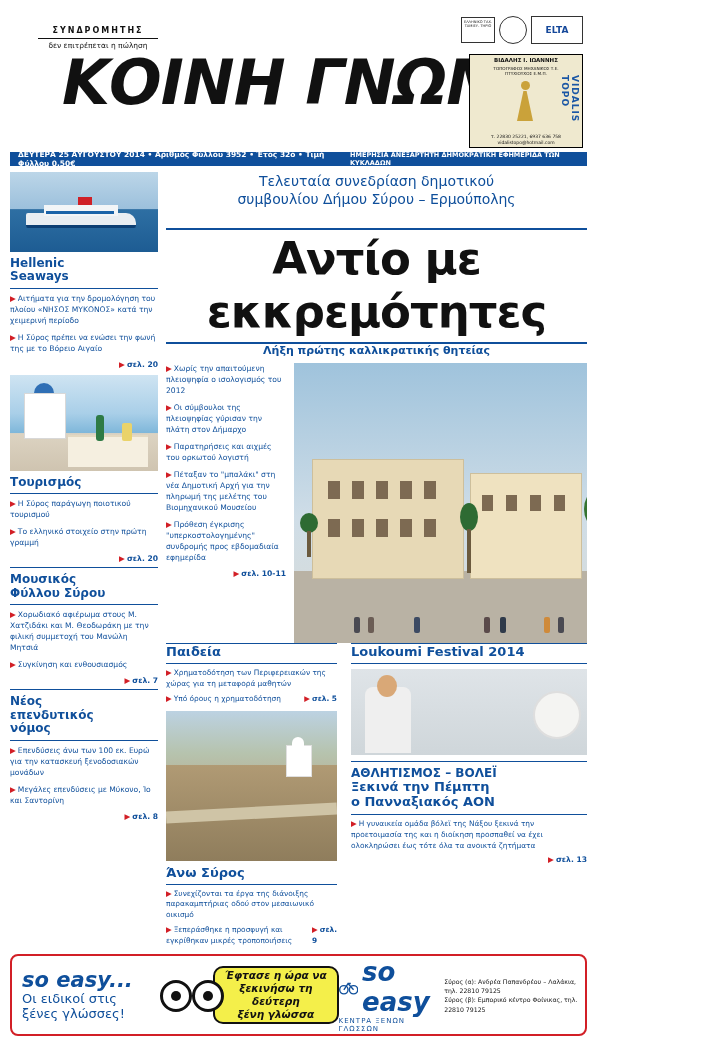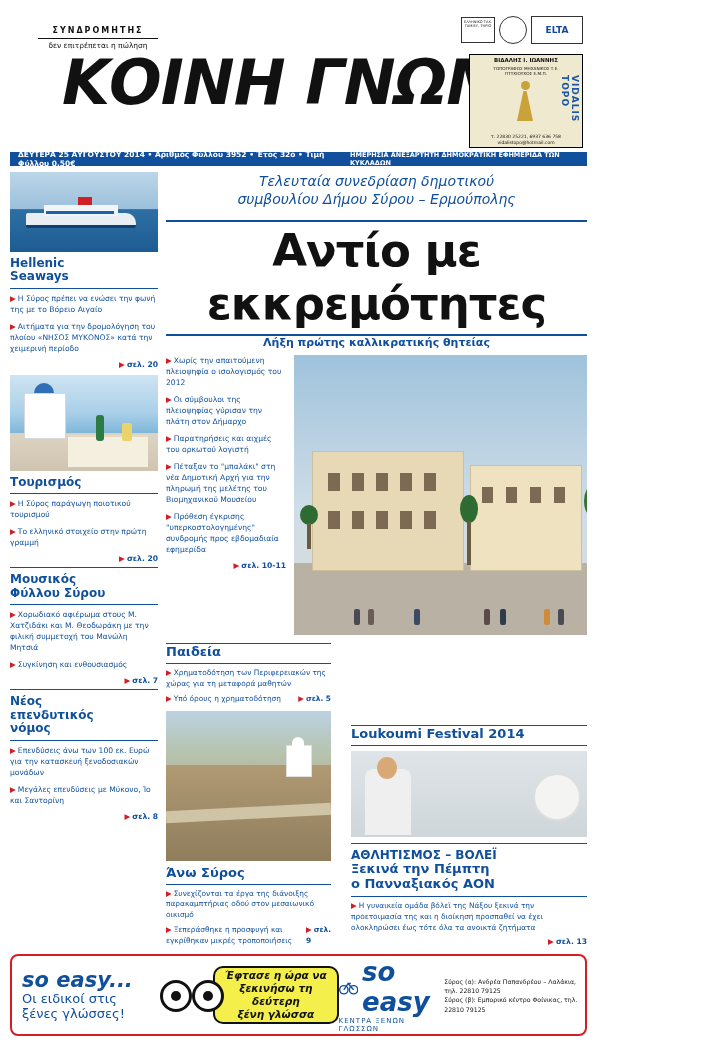--- a/index.html
+++ b/index.html
@@ -56,41 +56,41 @@
   .pgline .ar{color:#d21f26;margin-right:2px;}
 
   .tour-photo{height:96px;position:relative;background:linear-gradient(#cfe4f2 0%,#a9cfe8 40%,#7fb7da 60%,#dcd3c2 61%,#cfc4b0 100%);}
   .tour-photo .church{position:absolute;left:14px;top:18px;width:40px;height:44px;background:#fff;border:1px solid #d8d8d8;}
   .tour-photo .dome{position:absolute;left:24px;top:8px;width:20px;height:12px;background:#2f6fb5;border-radius:10px 10px 0 0;}
   .tour-photo .table{position:absolute;right:10px;bottom:4px;width:80px;height:30px;background:#f5efe0;border-top:2px solid #e3d9c2;}
   .tour-photo .glass{position:absolute;right:26px;bottom:30px;width:10px;height:18px;background:#ead36a;border-radius:2px;}
   .tour-photo .bottle{position:absolute;right:54px;bottom:30px;width:8px;height:26px;background:#2e7a44;border-radius:3px;}
   .tour-photo .chair{position:absolute;left:64px;bottom:4px;width:22px;height:28px;background:#2b6db5;}
 
-  .headline-top{font-size:14px;color:#0f4f9b;text-align:center;line-height:1.3;margin:0 0 12px;font-style:italic;}
+  .headline-top{font-size:14px;color:#0f4f9b;text-align:center;line-height:1.3;margin:0 0 20px;}
   .headline{font-size:45px;font-weight:bold;text-align:center;letter-spacing:-1px;margin:2px 0 4px;color:#111;}
   .subheadline{font-size:11px;font-weight:bold;text-align:center;color:#0f4f9b;margin-bottom:6px;}
   .hr-blue{border-top:2px solid #0f4f9b;}
   .hr-thin{border-top:1px solid #0f4f9b;}
 
   .main-row{display:flex;gap:8px;}
   .bullets-col{width:120px;flex:0 0 120px;}
   .lead-photo{flex:1;height:280px;position:relative;overflow:hidden;background:#cbd6dd;}
 
   
   .sky{position:absolute;inset:0;background:linear-gradient(#9fc3dc,#cfdde7 55%,#d9dbd6 100%);}
   .bldg{position:absolute;background:#e7d9b6;border:1px solid #cdbf9c;}
   .bldgwin{position:absolute;background:#7d6a52;}
   .tree{position:absolute;width:18px;height:44px;}
   .tree .trunk{position:absolute;left:7px;bottom:0;width:4px;height:26px;background:#6b5a3e;}
   .tree .crown{position:absolute;left:0;top:0;width:18px;height:20px;background:#2e6b33;border-radius:50%;}
   .ground{position:absolute;left:0;bottom:0;width:100%;height:72px;background:#b9b2a4;}
   .people{position:absolute;bottom:10px;width:6px;height:16px;background:#4a4a52;border-radius:2px;}
 
-  .three-col{display:flex;gap:20px;margin-top:8px;align-items:flex-end;}
+  .three-col{display:flex;gap:14px;}
   .tc{flex:1;}
   .tc-head{color:#0f4f9b;font-weight:bold;font-size:13px;margin-bottom:4px;}
   .small-photo{height:150px;position:relative;overflow:hidden;background:linear-gradient(#bcd2e2 0%,#b6c3ae 28%,#b9a98b 60%,#a89878 100%);}
   .loukoumi-photo{height:86px;position:relative;overflow:hidden;background:linear-gradient(#dfe4e8,#cfd6da);}
   .loukoumi-photo .man{position:absolute;left:14px;top:18px;width:46px;height:66px;background:#efefef;border-radius:8px 8px 0 0;}
   .loukoumi-photo .face{position:absolute;left:26px;top:6px;width:20px;height:22px;border-radius:50%;background:#d9a877;}
   .loukoumi-photo .tray{position:absolute;right:6px;top:22px;width:44px;height:44px;border-radius:50%;background:#f4f4f2;border:2px solid #dedede;}
 
   .sport-box{border-top:1px solid #0f4f9b;margin-top:6px;padding-top:4px;}
   .sport-k{color:#0f4f9b;font-weight:bold;font-size:12px;}
@@ -164,22 +164,22 @@
         <div class="ship">
           <div class="hull"></div>
             <div class="deck"></div>
             <div class="stripe"></div>
             <div class="funnel"></div>
         </div>
       </div>
       <div class="sec-title" style="white-space:pre-line;">Hellenic
 Seaways</div>
       <div class="rule"></div>
+      <div class="bullet"><span class="ar">▶</span><span>Αιτήματα για την δρομολόγηση του πλοίου «ΝΗΣΟΣ ΜΥΚΟΝΟΣ» κατά την χειμερινή περίοδο</span></div>
       <div class="bullet"><span class="ar">▶</span><span>Η Σύρος πρέπει να ενώσει την φωνή της με το Βόρειο Αιγαίο</span></div>
-      <div class="bullet"><span class="ar">▶</span><span>Αιτήματα για την δρομολόγηση του πλοίου «ΝΗΣΟΣ ΜΥΚΟΝΟΣ» κατά την χειμερινή περίοδο</span></div>
       <div class="pgline"><span class="ar">▶</span><span>σελ. 20</span></div>
 
       <div class="photo tour-photo" style="margin-top:6px;">
         <div class="dome"></div>
           <div class="church"></div>
           <div class="chair"></div>
         <div class="table"></div>
           <div class="bottle"></div>
           <div class="glass"></div>
       </div>

